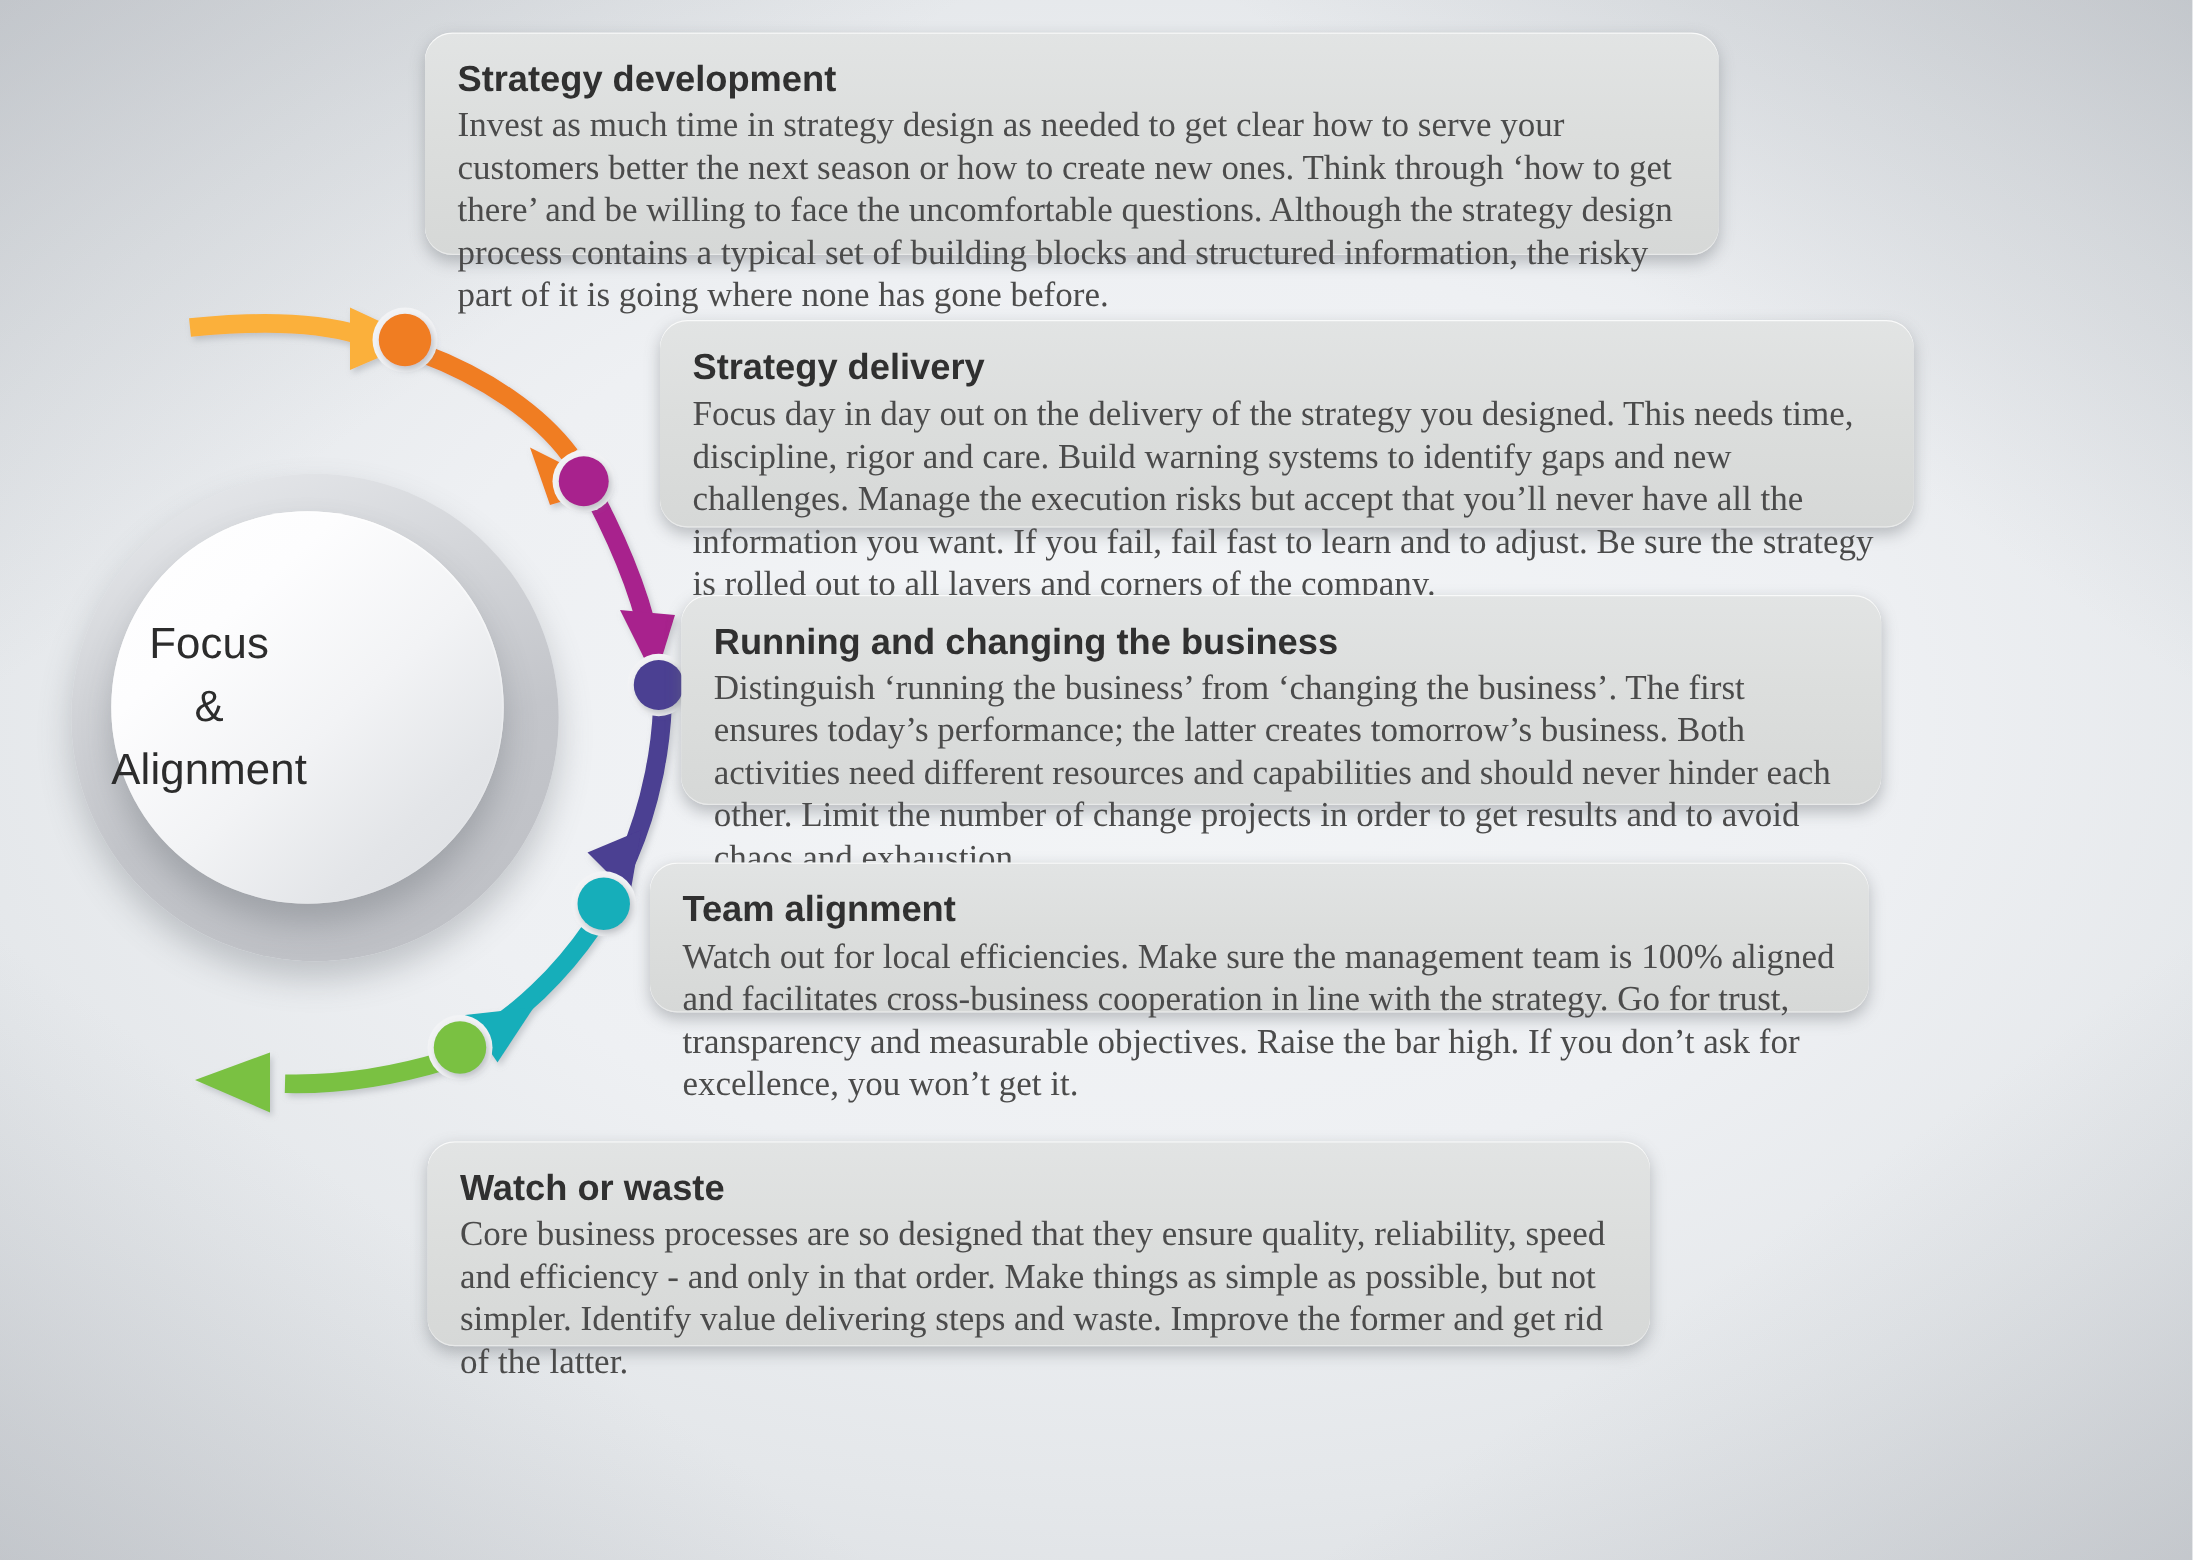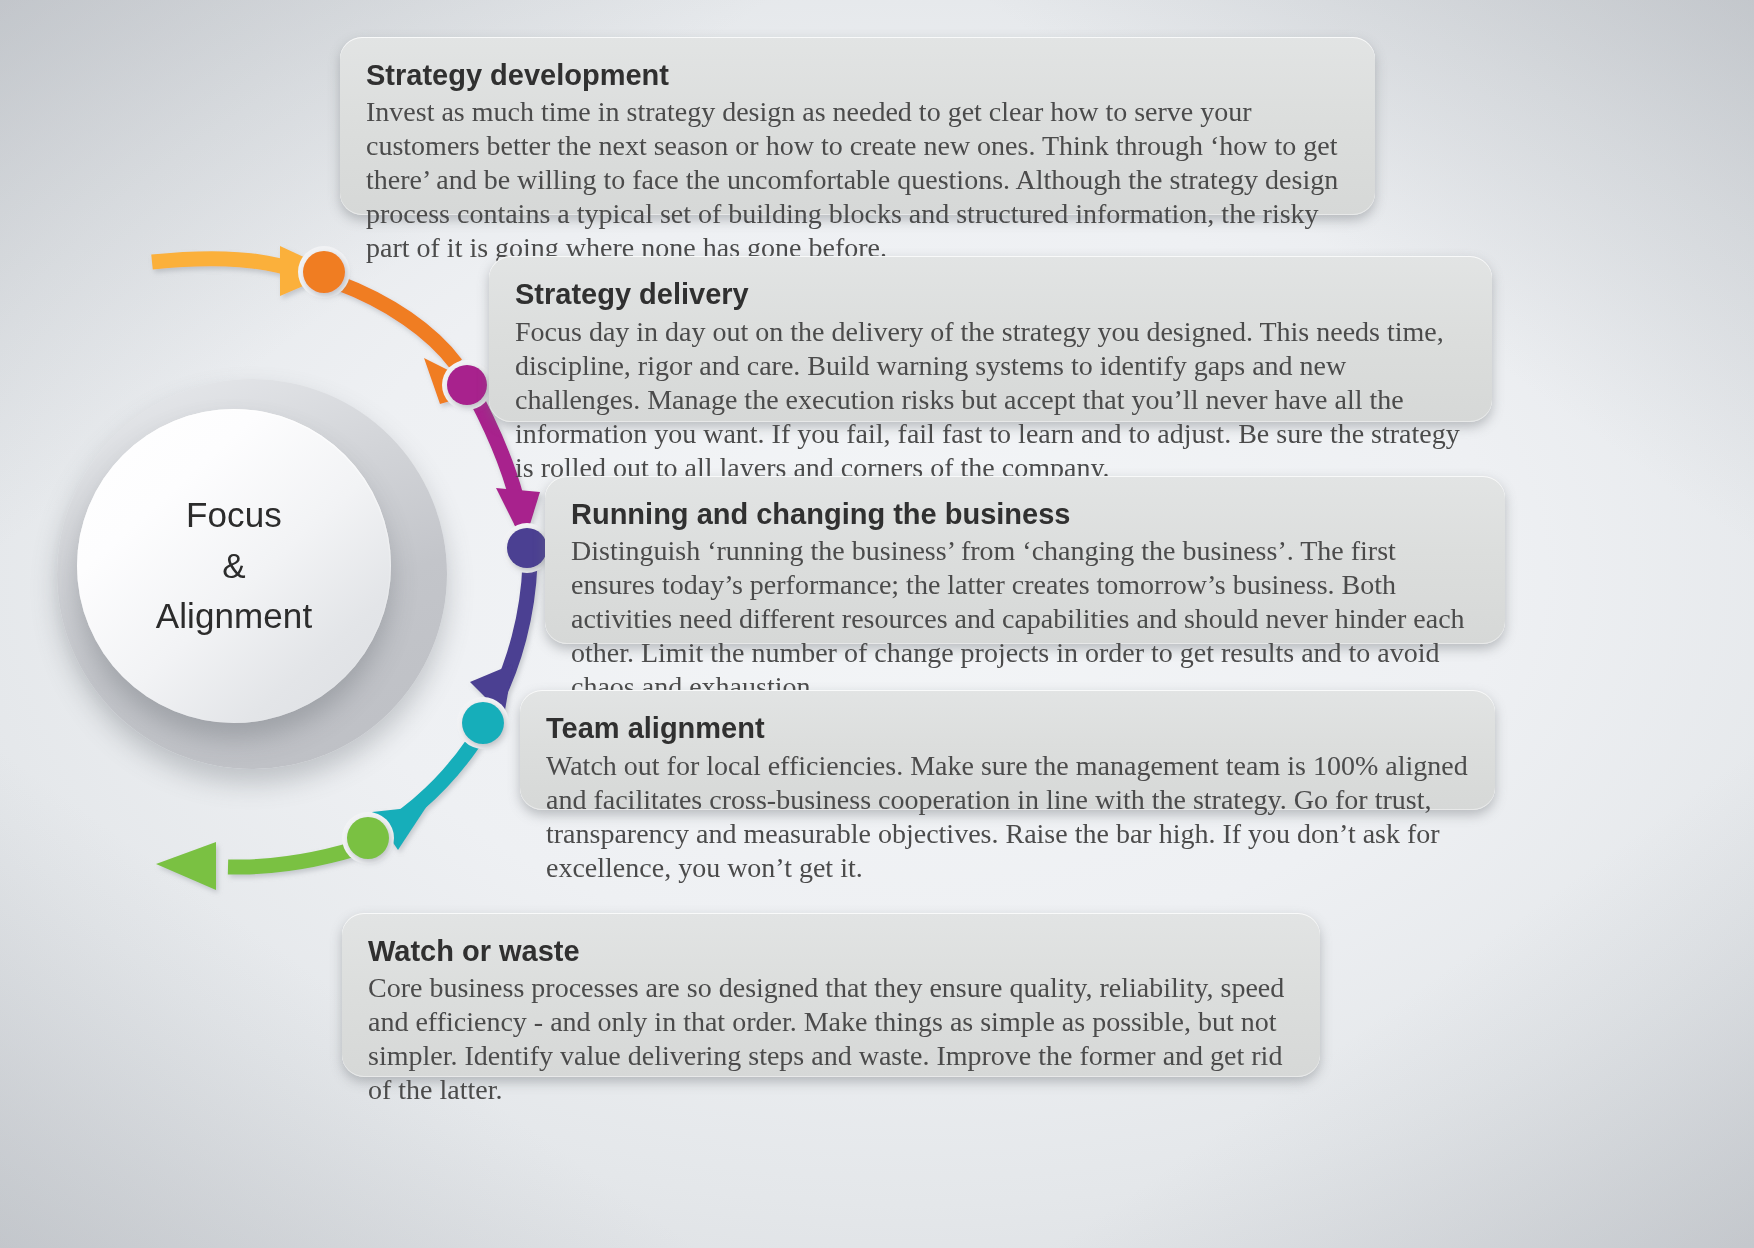--- a/index.html
+++ b/index.html
@@ -38,33 +38,32 @@
   }
   #hub-ring {
     position: absolute;
     inset: 0;
     border-radius: 50%;
     background: linear-gradient(160deg, #e9ebee 0%, #d2d4d8 35%, #c3c5ca 60%, #bdbfc4 100%);
     box-shadow: 0 14px 26px rgba(90,95,104,.30);
   }
   #hub-inner {
     position: absolute;
-    left: 20px;
+    left: 32px;
     top: 30px;
     width: 314px;
     height: 314px;
     border-radius: 50%;
     background:
       linear-gradient(138deg, #ffffff 0%, #fdfdfe 28%, #f2f3f5 55%, #e3e5e8 78%, #dcdee2 100%);
     box-shadow:
       0 16px 26px rgba(80,85,94,.30),
       inset 0 1px 2px rgba(255,255,255,.95);
     display: flex;
     align-items: center;
-    justify-content: center;
   }
   #hub-label {
     text-align: center;
     font-size: 35px;
     line-height: 1.45;
     color: #2c2c2c;
     letter-spacing: .1px;
     white-space: pre-line;
     font-weight: 400;
   }
@@ -99,22 +98,22 @@
     line-height: 1.15;
   }
   .panel-body {
     font-size: 28px;
     line-height: 1.21;
     color: #4b4b4b;
     margin: 0;
     font-family: Liberation Serif, serif;
   }
 
-  #panel-0 { left: 340px; top: 26px;  width: 1035px; height: 178px; margin-top: 11px; }
-  #panel-1 { left: 489px; top: 256px; width: 1003px; height: 166px; }
+  #panel-0 { left: 340px; top: 26px;  width: 1035px; height: 178px; }
+  #panel-1 { left: 528px; top: 256px; width: 1003px; height: 166px; }
   #panel-2 { left: 545px; top: 476px; width: 960px;  height: 168px; }
   #panel-3 { left: 520px; top: 690px; width: 975px;  height: 120px; }
   #panel-4 { left: 342px; top: 913px; width: 978px;  height: 164px; }
 
   #panel-1 .panel-title,
   #panel-3 .panel-title { margin-bottom: 4px; }
 </style>
 </head>
 <body>
 

